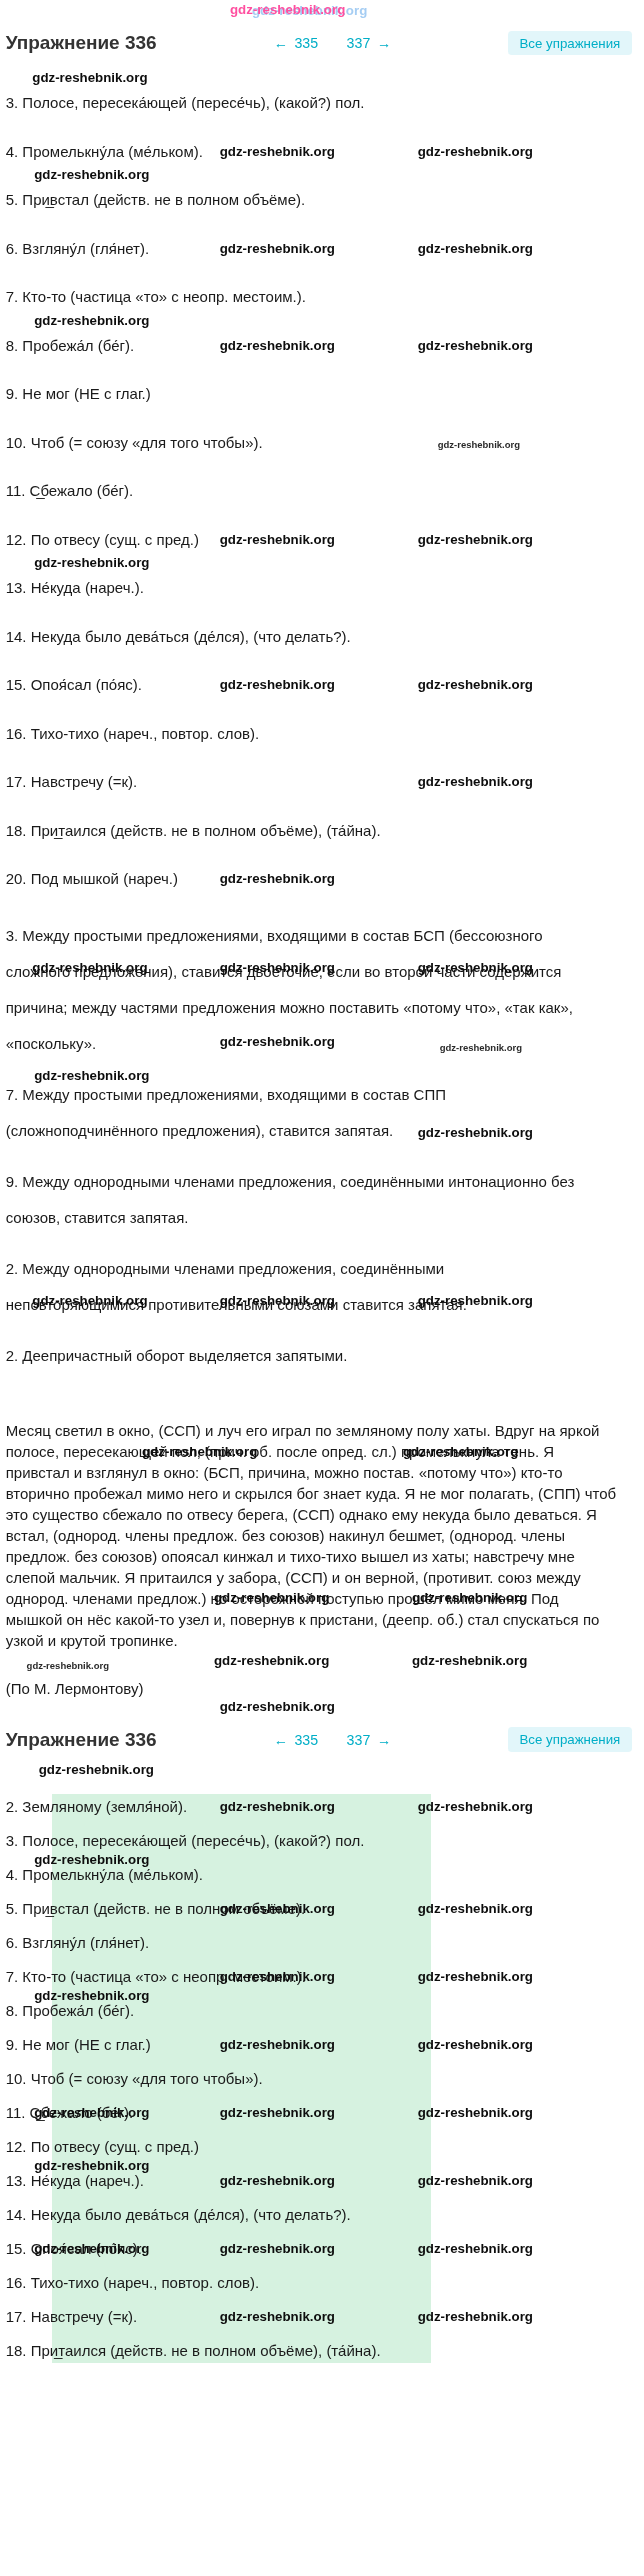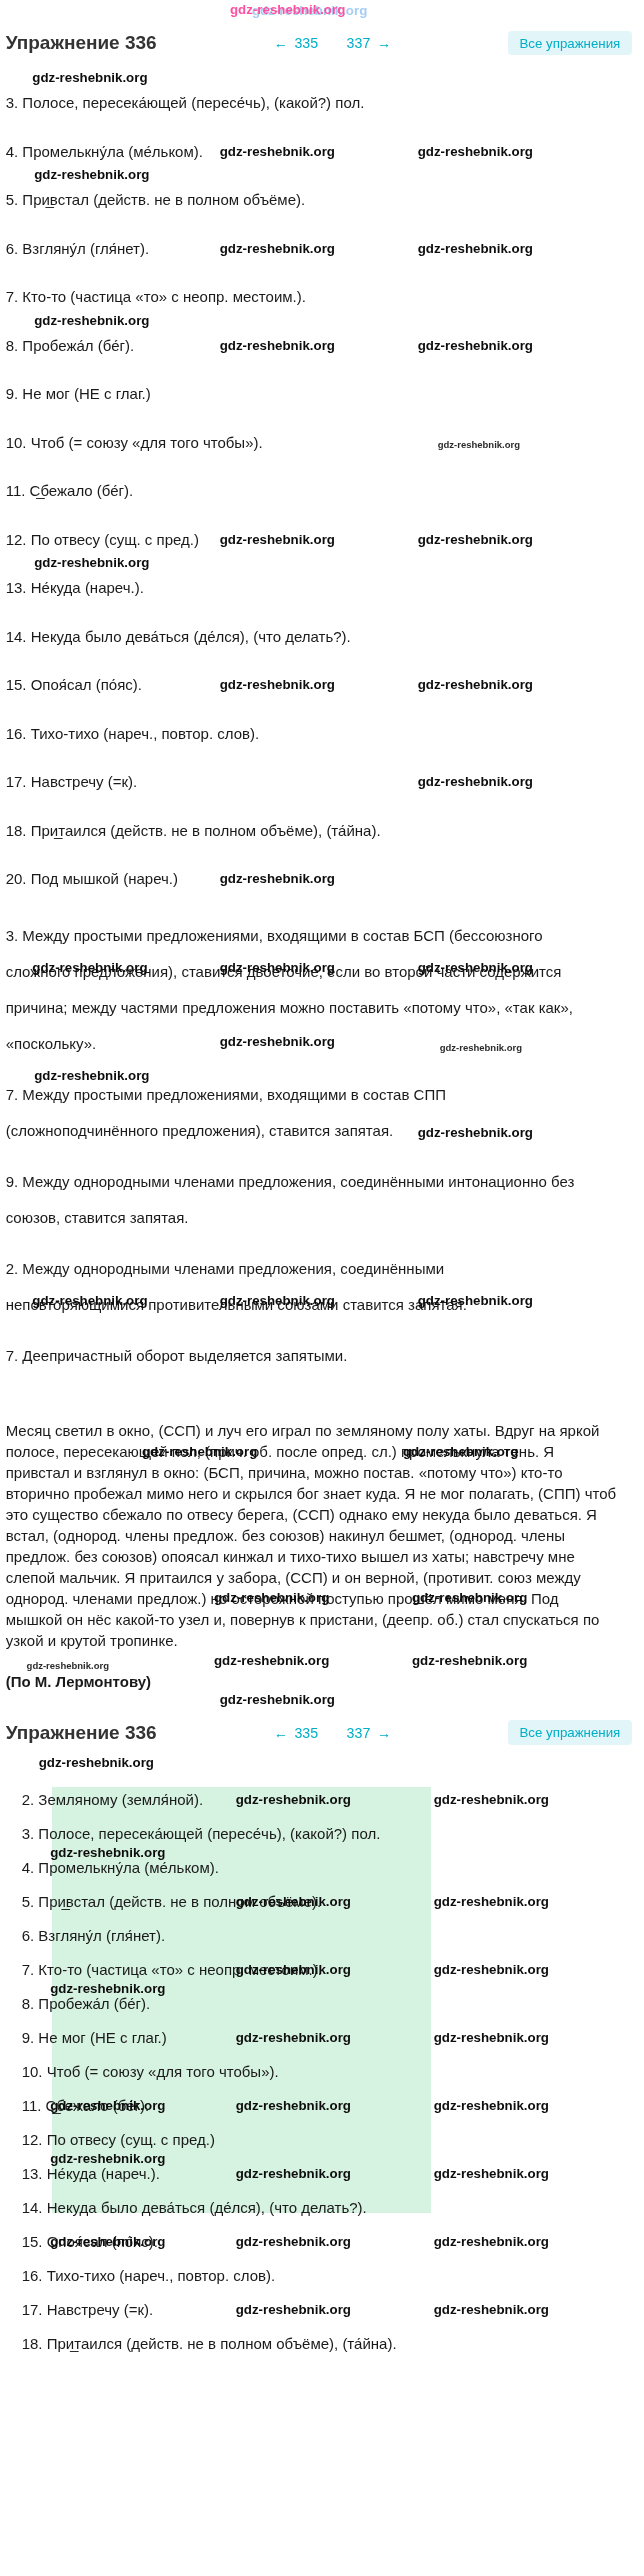--- a/index.html
+++ b/index.html
@@ -21,23 +21,23 @@
   .all-link{font-size:13.3px;color:#00aec7;background:#e2f6fa;padding:4.7px 11.4px;border-radius:3.8px;
     text-decoration:none;cursor:pointer;white-space:nowrap;}
   
   .items1{margin-top:32px;padding-left:5.7px;position:relative;z-index:2;}
   .items1 .item{position:relative;line-height:20px;margin-bottom:28.5px;}
   
   .rules{margin-top:23px;padding-left:5.7px;max-width:580px;position:relative;z-index:2;}
   .rule{position:relative;line-height:36px;margin-bottom:15px;}
   
   .para{position:relative;margin-top:46px;padding-left:5.7px;max-width:611px;line-height:21px;z-index:2;}
-  .attribution{margin-top:22px;padding-left:5.7px;font-weight:bold;}
-  
-  .section2{position:relative;margin-top:36px;height:426px;padding-left:16px;}
+  .attribution{margin-top:29px;padding-left:5.7px;}
+  
+  .section2{position:relative;margin-top:36px;height:569px;}
   .green-rect{position:absolute;left:52px;top:0;width:379px;height:100%;background:#d6f2e0;z-index:1;}
   .items2{position:relative;z-index:2;padding:3.8px 0 0 5.7px;}
   .items2 .item{position:relative;line-height:19px;margin-bottom:15px;}
 </style>
 </head>
 <body>
 
 <div class="page">
 
   <span class="wm-pink2" style="left:252px;top:2.8px">gdz-reshebnik.org</span>
@@ -148,21 +148,21 @@
     <div class="rule">
       <span>9. Между однородными членами предложения, соединёнными интонационно без союзов, ставится запятая.</span>
     </div>
     <div class="rule">
       <span>2. Между однородными членами предложения, соединёнными неповторяющимися противительными союзами ставится запятая.</span>
       <span class="wm" style="left:26.6px;top:32px">gdz-reshebnik.org</span>
       <span class="wm" style="left:214px;top:32px">gdz-reshebnik.org</span>
       <span class="wm" style="left:412px;top:32px">gdz-reshebnik.org</span>
     </div>
     <div class="rule">
-      <span>7. Деепричастный оборот выделяется запятыми.</span>
+      <span>2. Деепричастный оборот выделяется запятыми.</span>
     </div>
   </div>
 
   <div class="para">
     <span>Месяц светил в окно, (ССП) и луч его играл по земляному полу хаты. Вдруг на яркой полосе, пересекающей пол, (прич. об. после опред. сл.) промелькнула тень. Я привстал и взглянул в окно: (БСП, причина, можно постав. «потому что») кто-то вторично пробежал мимо него и скрылся бог знает куда. Я не мог полагать, (СПП) чтоб это существо сбежало по отвесу берега, (ССП) однако ему некуда было деваться. Я встал, (однород. члены предлож. без союзов) накинул бешмет, (однород. члены предлож. без союзов) опоясал кинжал и тихо-тихо вышел из хаты; навстречу мне слепой мальчик. Я притаился у забора, (ССП) и он верной, (противит. союз между однород. членами предлож.) но осторожной поступью прошёл мимо меня. Под мышкой он нёс какой-то узел и, повернув к пристани, (деепр. об.) стал спускаться по узкой и крутой тропинке.</span>
     <span class="wm" style="left:142px;top:21px">gdz-reshebnik.org</span>
     <span class="wm" style="left:403px;top:21px">gdz-reshebnik.org</span>
     <span class="wm" style="left:214px;top:167px">gdz-reshebnik.org</span>
     <span class="wm" style="left:412px;top:167px">gdz-reshebnik.org</span>
     <span class="wm-small" style="left:26.6px;top:235px">gdz-reshebnik.org</span>

